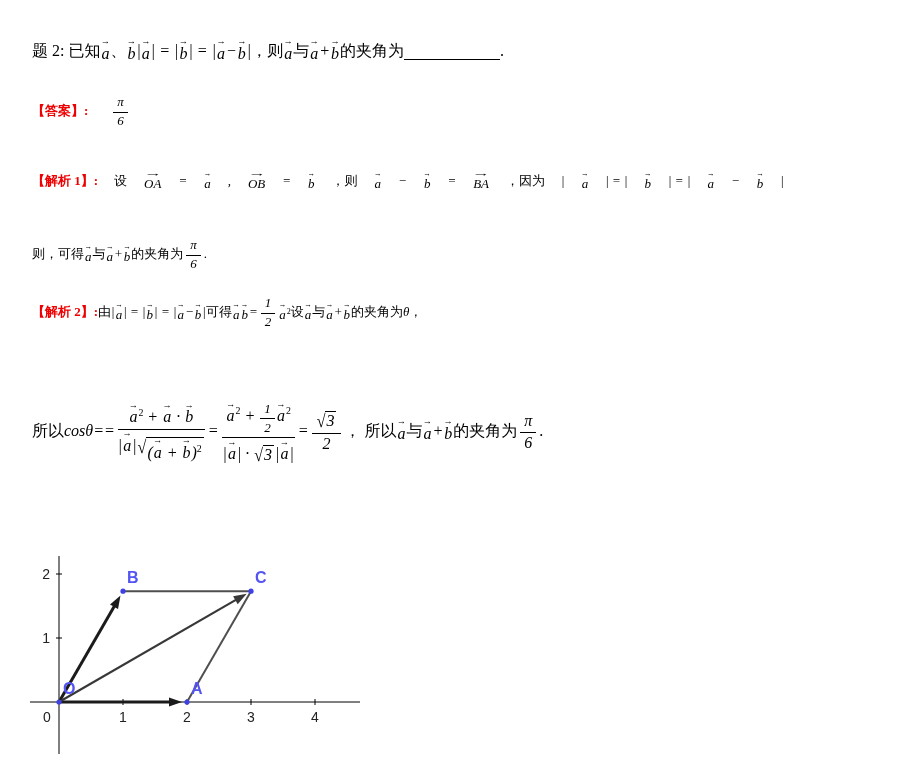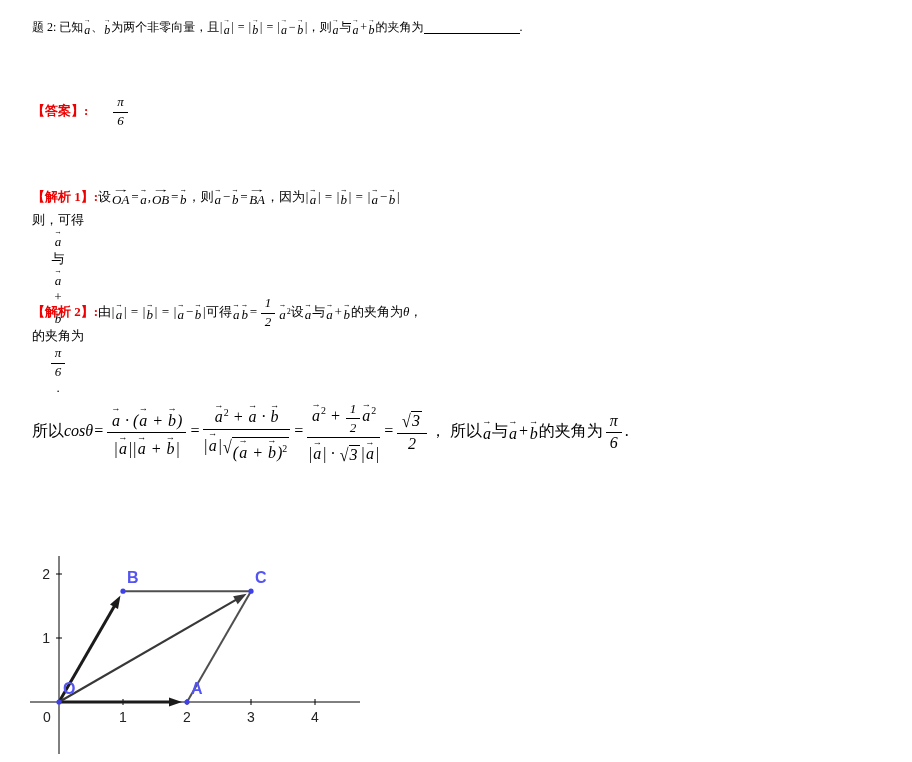--- a/index.html
+++ b/index.html
@@ -5,24 +5,24 @@
   html,body{margin:0;padding:0;}
   body{
     width:912px;height:762px;background:#ffffff;position:relative;overflow:hidden;
     font-family:"Liberation Serif","DejaVu Serif",serif;color:#000;
   }
   .mline{
     position:absolute;left:32px;display:flex;align-items:center;
     white-space:nowrap;font-size:13px;line-height:1.25;
   }
   .mline > *{flex:0 0 auto;}
-  .line-problem{top:4px;height:46px;font-size:12px;align-items:center;}
+  .line-problem{top:28px;height:46px;font-size:16px;align-items:center;}
   .line-answer{top:84px;height:54px;}
-  .line-jx1a{top:172px;height:50px;}
-  .line-jx1b{top:212px;height:60px;flex-direction:column;}
+  .line-jx1a{top:156px;height:50px;gap:16px;}
+  .line-jx1b{top:224px;height:60px;}
   .line-jx2{top:279px;height:66px;}
   .line-formula{top:380px;height:102px;font-size:16px;}
   .cn{font-family:"Liberation Serif","DejaVu Serif",serif;}
   .red{color:#ee0000;font-weight:bold;}
   .m{font-style:italic;}
   .vec{font-style:italic;position:relative;display:inline-block;padding:0 1px;margin-top:6px;}
   .vec::before{
     content:"→";position:absolute;left:50%;top:-0.78em;transform:translateX(-50%);
     font-size:0.58em;font-style:normal;line-height:1;
   }
@@ -40,21 +40,20 @@
   .diagram{position:absolute;left:24px;top:548px;width:356px;height:214px;}
 </style>
 </head>
 <body>
 
 <div class="mline line-problem">
     <span class="cn">题 2: 已知 </span>
     <span class="vec">a</span>
     <span class="cn">、</span>
     <span class="vec">b</span>
-    <span class="cn"> 为两个非零向量，且</span>
     <span class="m">|</span>
     <span class="vec">a</span>
     <span class="m">| = |</span>
     <span class="vec">b</span>
     <span class="m">| = |</span>
     <span class="vec">a</span>
     <span class="m"> − </span>
     <span class="vec">b</span>
     <span class="m">|</span>
     <span class="cn">，则 </span>
@@ -146,24 +145,20 @@
     <span class="vec">b</span>
     <span class="cn"> 的夹角为 </span>
     <span class="m">θ</span>
     <span class="cn">，</span>
   </div>
 <div class="mline line-formula">
     <span class="cn">所以 </span>
     <span class="m">cos </span>
     <span class="m">θ</span>
     <span class="m"> = </span>
-    <span class="frac">
-      <span class="num"><span class="vec">a</span><span class="m"> · (</span><span class="vec">a</span><span class="m"> + </span><span class="vec">b</span><span class="m">)</span></span>
-      <span class="den"><span class="m">|</span><span class="vec">a</span><span class="m">||</span><span class="vec">a</span><span class="m"> + </span><span class="vec">b</span><span class="m">|</span></span>
-    </span>
     <span class="m"> = </span>
     <span class="frac">
       <span class="num"><span class="vec">a</span><sup class="sup">2</sup><span class="m"> + </span><span class="vec">a</span><span class="m"> · </span><span class="vec">b</span></span>
       <span class="den"><span class="m">|</span><span class="vec">a</span><span class="m">|</span><span class="sqrt">
           <span class="rad">√</span>
           <span class="radc"><span class="m">(</span><span class="vec">a</span><span class="m"> + </span><span class="vec">b</span><span class="m">)</span><sup class="sup">2</sup></span>
         </span></span>
     </span>
     <span class="m"> = </span>
     <span class="frac">

